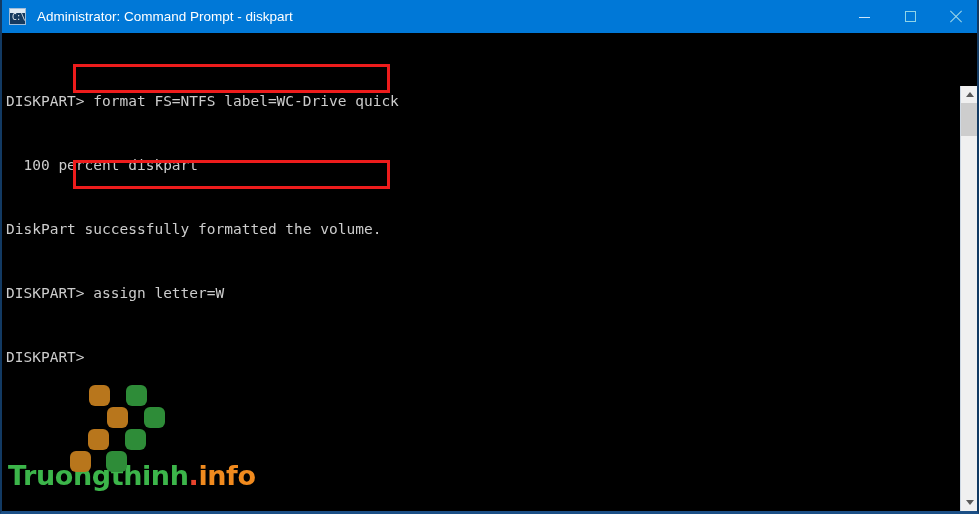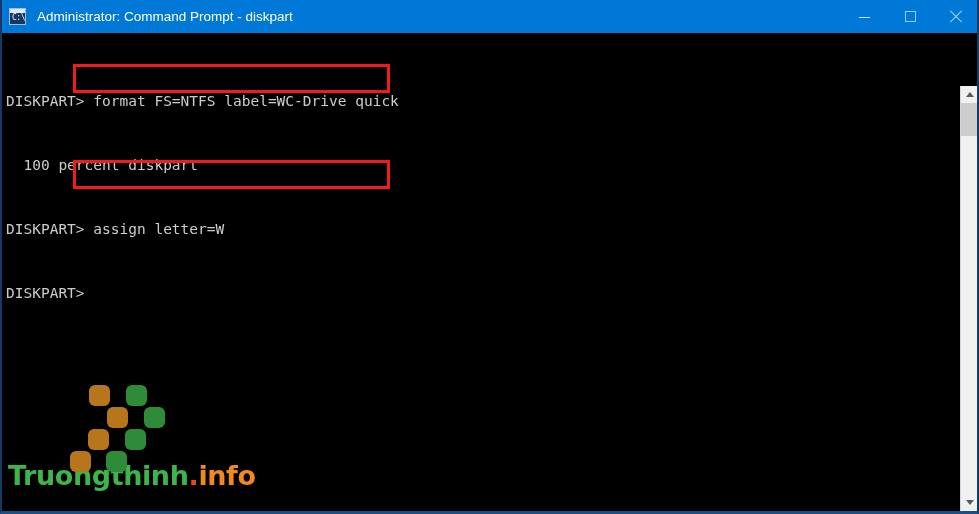--- a/index.html
+++ b/index.html
@@ -190,20 +190,21 @@
         <span class="gl gl-close"></span>
       </div>
     </div>
   </div>
 
   <div id="console">
 
     <div id="console-text">
       <div class="cline">DISKPART&gt; format FS=NTFS label=WC-Drive quick</div>
       <div class="cline">  100 percent diskpart</div>
+      <div class="cline">DiskPart successfully formatted the volume.</div>
       <div class="cline">DISKPART&gt; assign letter=W</div>
       <div class="cline">DISKPART&gt;</div>
     </div>
 
     <div class="hl-box" id="hl-format"></div>
     <div class="hl-box" id="hl-assign"></div>
 
     <div id="watermark">
       <div id="logo-grid">
         <span class="blk o" style="left:19px; top:0px;"></span>

